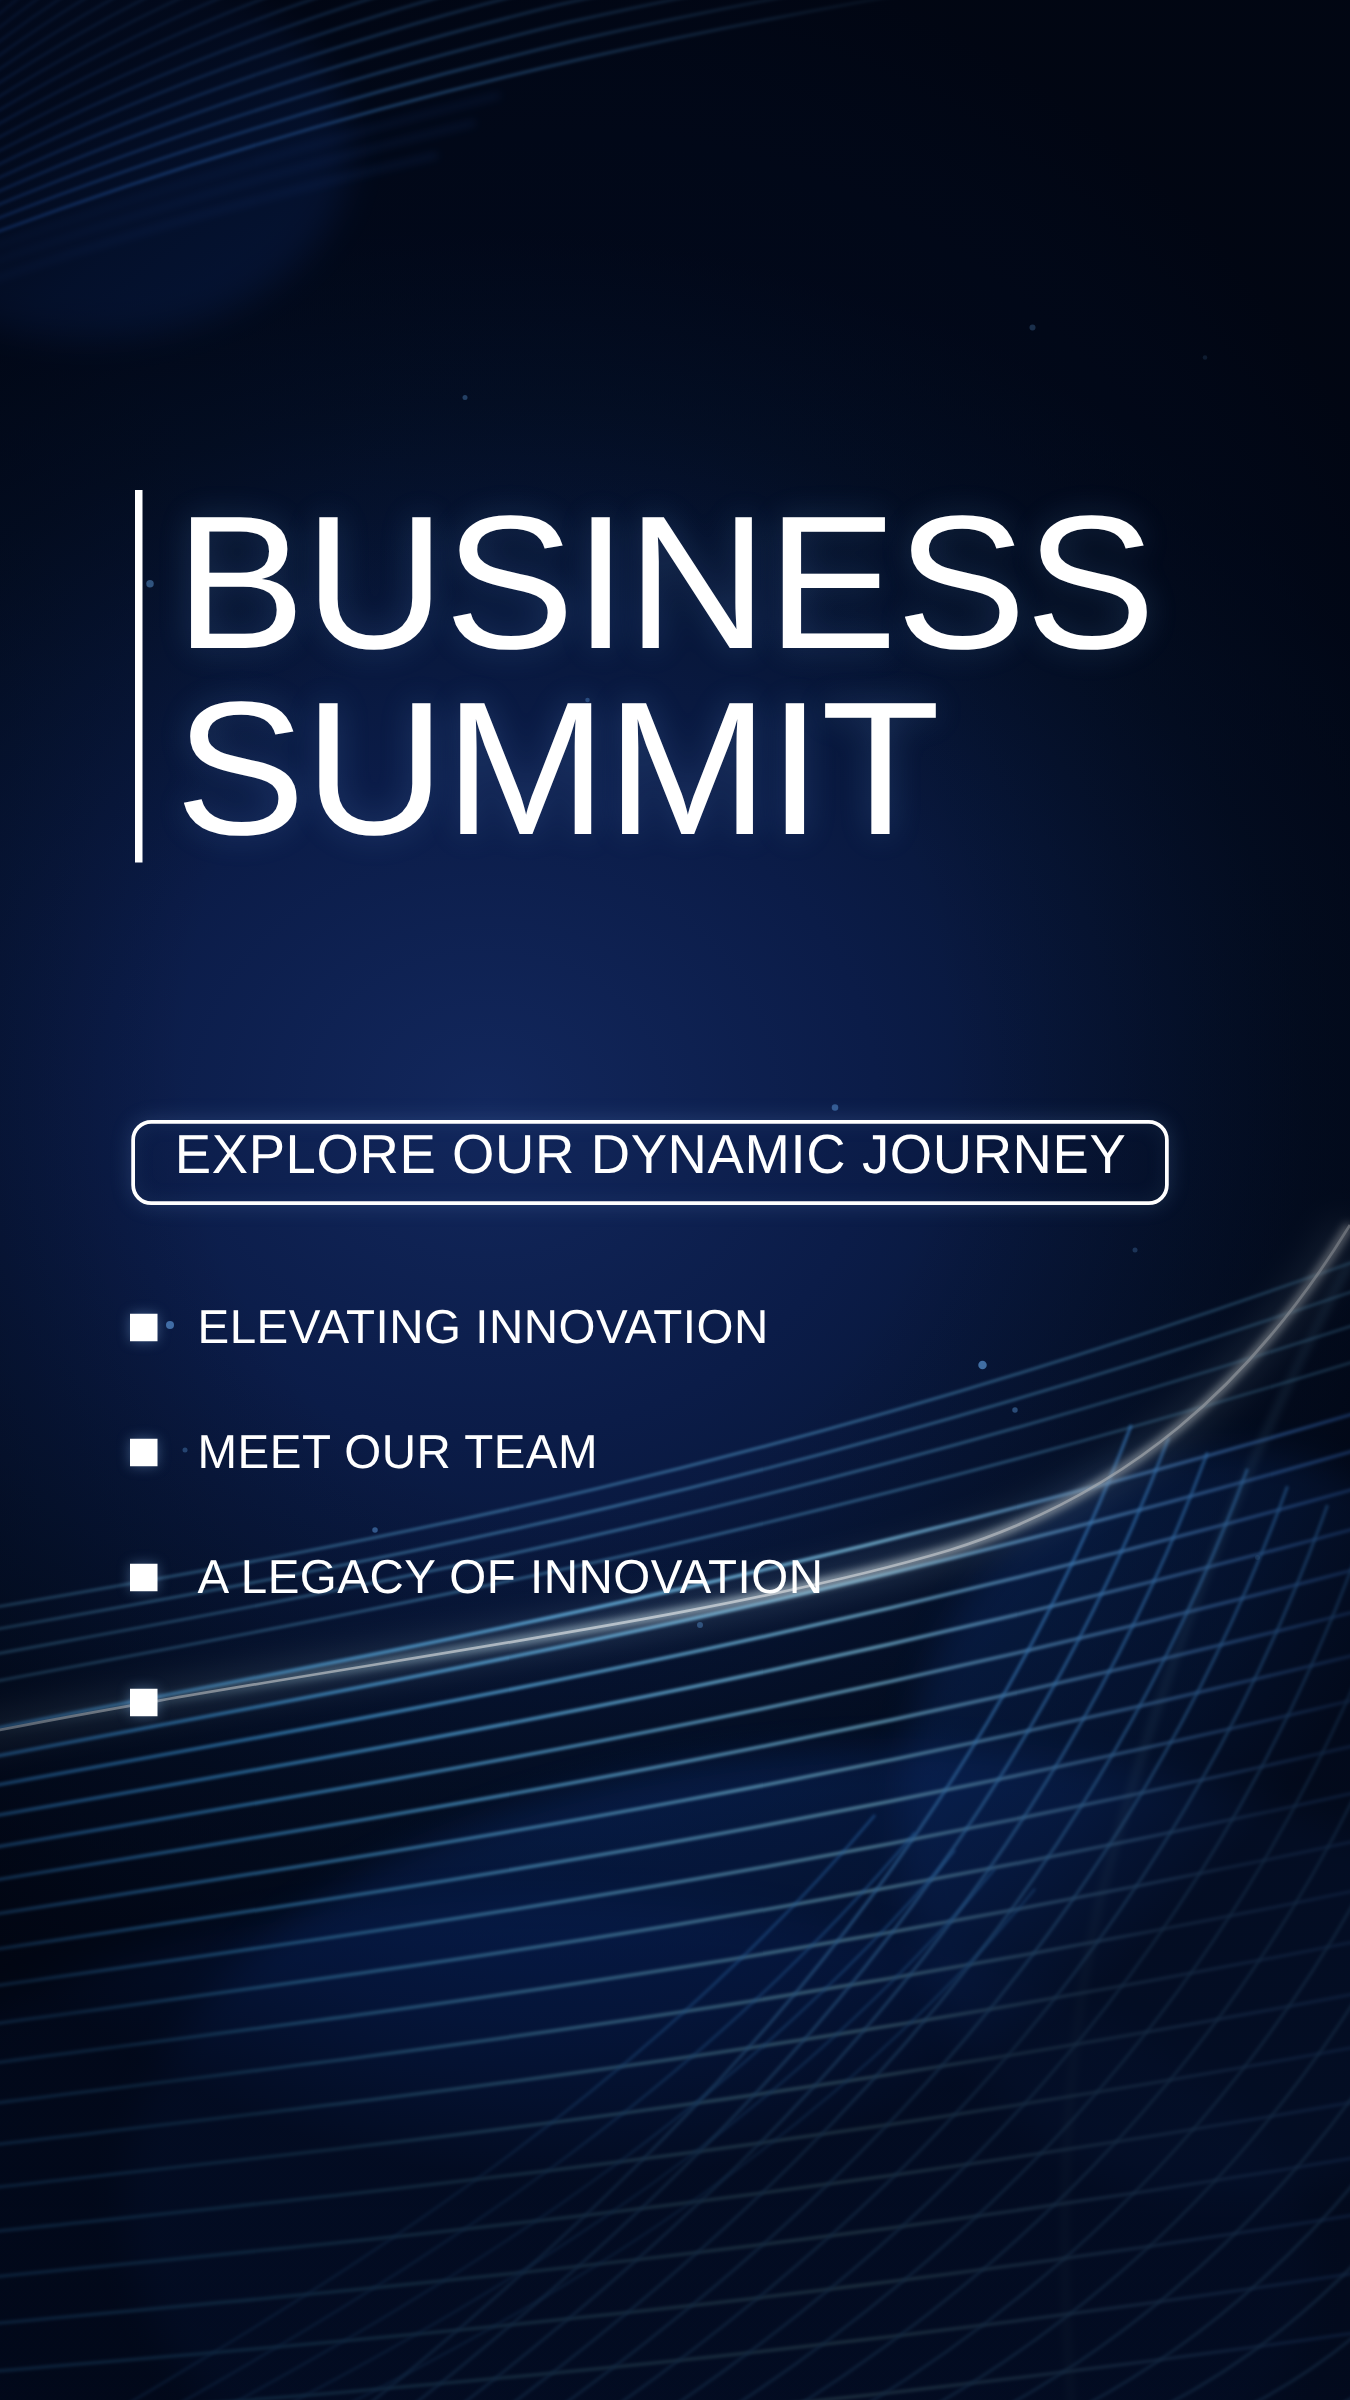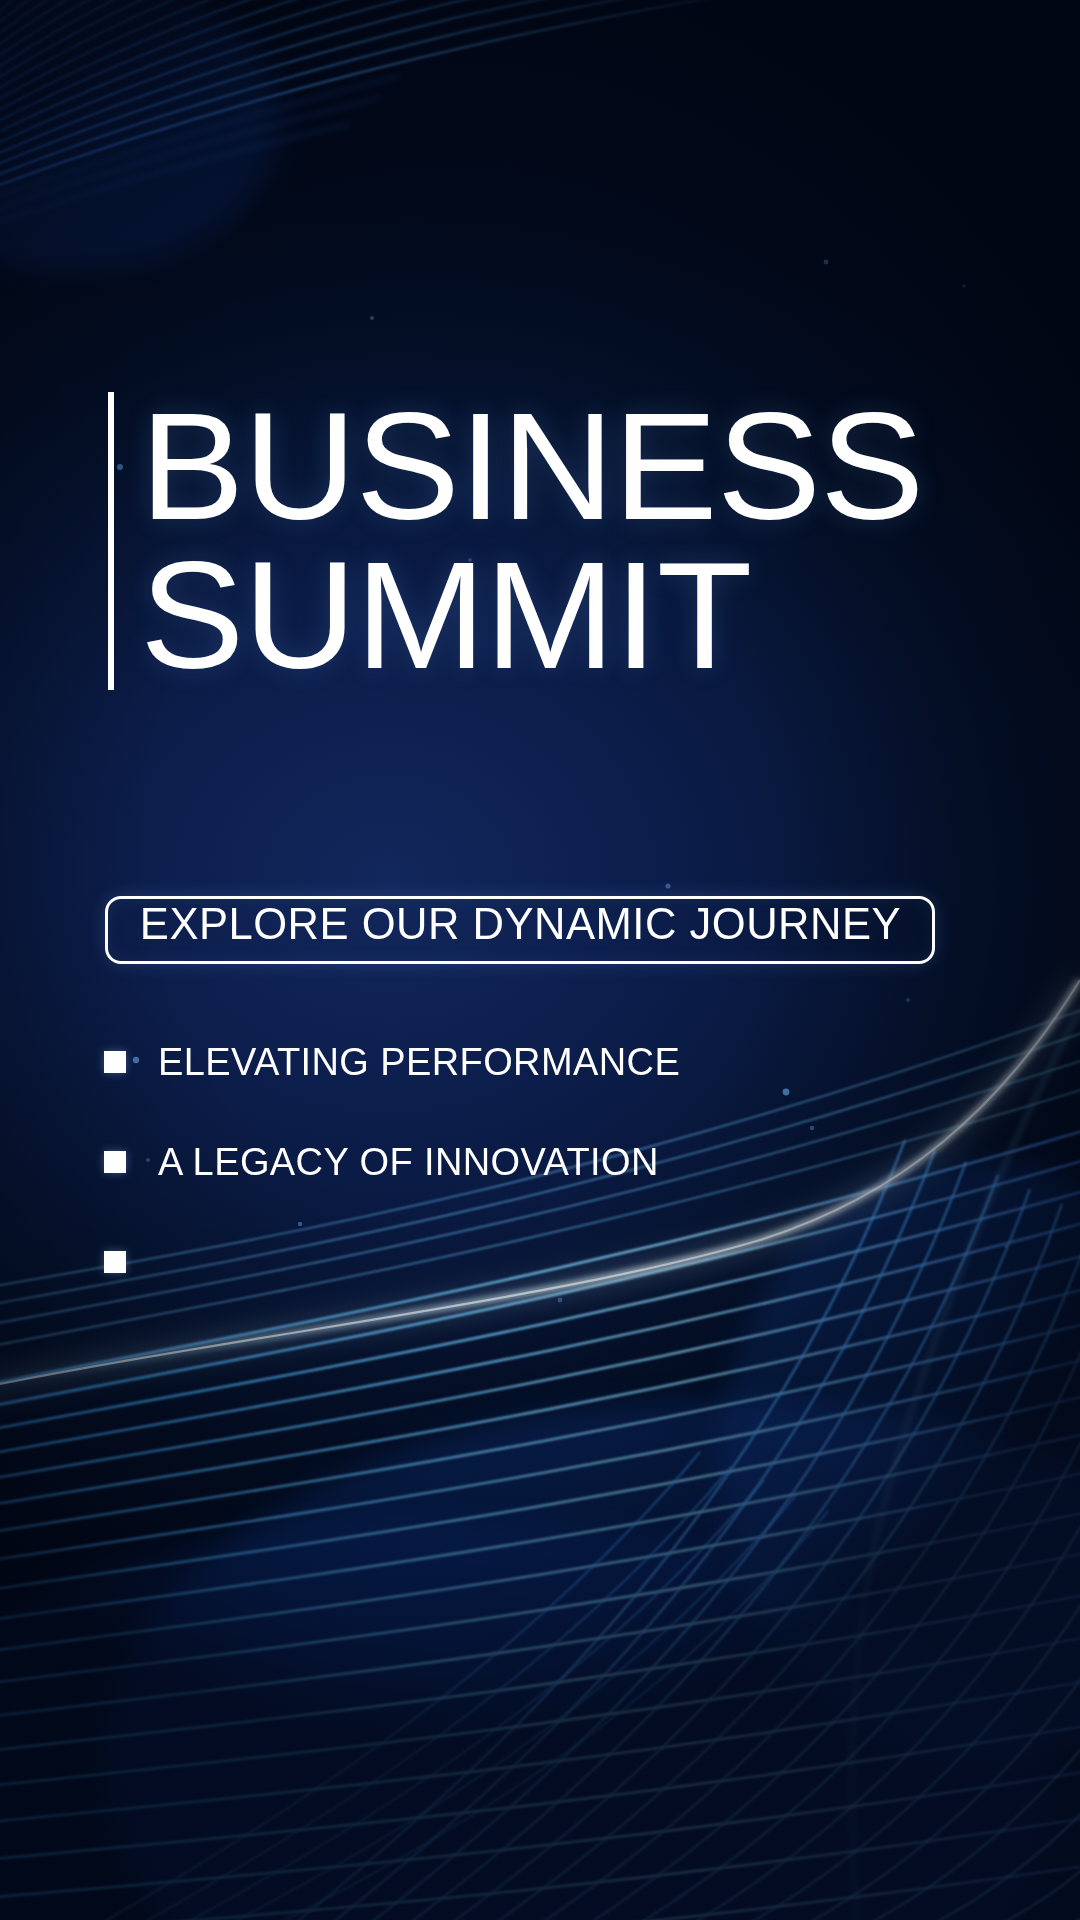--- a/index.html
+++ b/index.html
@@ -270,23 +270,27 @@
     </div>
 
     <div class="cta-pill">
       <span>EXPLORE OUR DYNAMIC JOURNEY</span>
     </div>
 
     <div class="bullet-list">
 
       <div class="bullet-item">
         <span class="bullet-marker"></span>
-        <span class="bullet-label">ELEVATING PERFORMANCE</span>
-      </div>
-
+        <span class="bullet-label">ELEVATING INNOVATION</span>
+      </div>
+
+      <div class="bullet-item">
+        <span class="bullet-marker"></span>
+        <span class="bullet-label">MEET OUR TEAM</span>
+      </div>
 
       <div class="bullet-item">
         <span class="bullet-marker"></span>
         <span class="bullet-label">A LEGACY OF INNOVATION</span>
       </div>
 
       <div class="bullet-item">
         <span class="bullet-marker"></span>
       </div>
 

